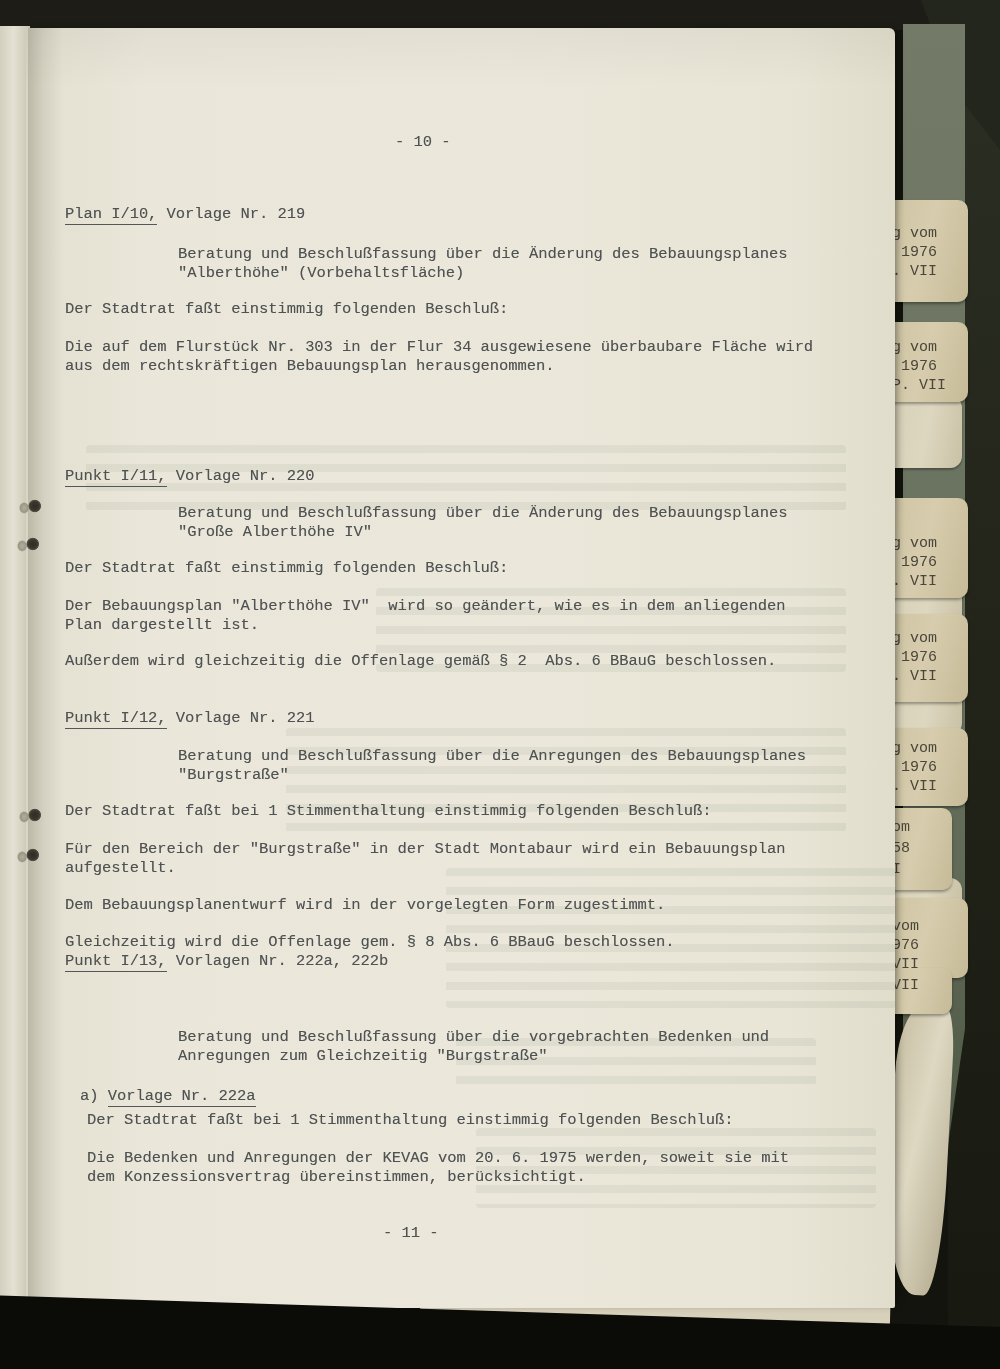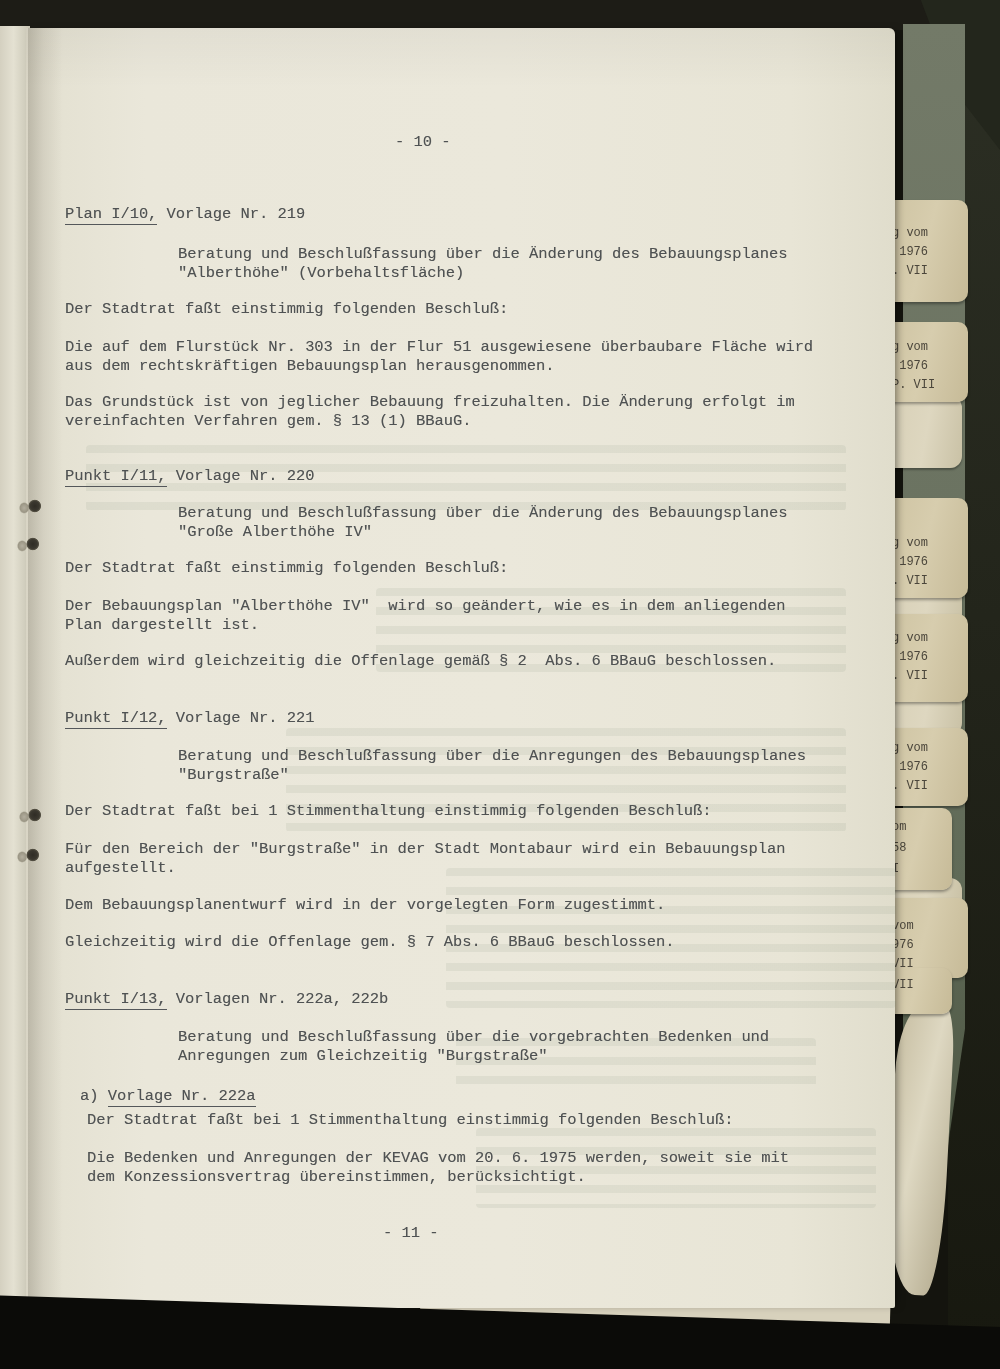--- a/index.html
+++ b/index.html
@@ -26,21 +26,21 @@
     background:#0b0b08;transform:rotate(1.8deg);z-index:6;}
 
   
   .tab{position:absolute;left:868px;width:100px;z-index:3;border-radius:0 10px 10px 0;
     background:linear-gradient(105deg,#cbc09e 0%,#d7cdae 55%,#c6ba97 100%);
     box-shadow:0 2px 3px rgba(0,0,0,.35);}
   .tab.narrow{width:84px;}
   .tab-blank{position:absolute;left:870px;width:92px;z-index:2;border-radius:0 12px 12px 0;
     background:linear-gradient(100deg,#d5cdb3 0%,#ded7c0 60%,#c9c1a5 100%);
     box-shadow:0 2px 2px rgba(0,0,0,.3);}
-  .tab-text{white-space:pre;font-size:12px;line-height:19px;color:#4b463b;padding-left:24px;}
+  .tab-text{white-space:pre;font-size:15px;line-height:19px;color:#4b463b;padding-left:24px;}
   .tab-text.lh21{line-height:21px;}
 
   
   .page{position:absolute;left:26px;top:28px;width:869px;height:1280px;z-index:4;
     border-radius:0 6px 2px 0;
     background:
       linear-gradient(180deg,rgba(0,0,0,.04) 0,rgba(0,0,0,0) 60px),
       linear-gradient(90deg,#d9d5c5 0,#e5e2d3 38px,#eae7da 120px,#ebe8db 55%,#e8e5d6 88%,#e0ddcc 100%);
     box-shadow:5px 0 9px -4px rgba(0,0,0,.5);}
   .crease{position:absolute;left:2px;top:0;width:34px;height:100%;
@@ -128,43 +128,41 @@
     <div class="bleed" style="left:420px;top:840px;width:450px;height:140px;"></div>
     <div class="bleed" style="left:430px;top:1010px;width:360px;height:50px;"></div>
     <div class="bleed" style="left:450px;top:1100px;width:400px;height:80px;"></div>
 
     <div class="tl" style="left:369px;top:105px;">- 10 -</div>
 
     <div class="tl" style="top:177px;"><span class="u">Plan I/10,</span><span> Vorlage Nr. 219</span></div>
     <div class="tl indent" style="top:217px;">Beratung und Beschlußfassung über die Änderung des Bebauungsplanes
 "Alberthöhe" (Vorbehaltsfläche)</div>
     <div class="tl" style="top:272px;">Der Stadtrat faßt einstimmig folgenden Beschluß:</div>
-    <div class="tl" style="top:310px;">Die auf dem Flurstück Nr. 303 in der Flur 51 ausgewiesene überbaubare Fläche wird
+    <div class="tl" style="top:310px;">Die auf dem Flurstück Nr. 303 in der Flur 34 ausgewiesene überbaubare Fläche wird
 aus dem rechtskräftigen Bebauungsplan herausgenommen.</div>
-    <div class="tl" style="top:365px;">Das Grundstück ist von jeglicher Bebauung freizuhalten. Die Änderung erfolgt im
-vereinfachten Verfahren gem. § 13 (1) BBauG.</div>
 
     <div class="tl" style="top:439px;"><span class="u">Punkt I/11,</span><span> Vorlage Nr. 220</span></div>
     <div class="tl indent" style="top:476px;">Beratung und Beschlußfassung über die Änderung des Bebauungsplanes
 "Große Alberthöhe IV"</div>
     <div class="tl" style="top:531px;">Der Stadtrat faßt einstimmig folgenden Beschluß:</div>
     <div class="tl" style="top:569px;">Der Bebauungsplan "Alberthöhe IV"  wird so geändert, wie es in dem anliegenden
 Plan dargestellt ist.</div>
     <div class="tl" style="top:624px;">Außerdem wird gleichzeitig die Offenlage gemäß § 2  Abs. 6 BBauG beschlossen.</div>
 
     <div class="tl" style="top:681px;"><span class="u">Punkt I/12,</span><span> Vorlage Nr. 221</span></div>
     <div class="tl indent" style="top:719px;">Beratung und Beschlußfassung über die Anregungen des Bebauungsplanes
 "Burgstraße"</div>
     <div class="tl" style="top:774px;">Der Stadtrat faßt bei 1 Stimmenthaltung einstimmig folgenden Beschluß:</div>
     <div class="tl" style="top:812px;">Für den Bereich der "Burgstraße" in der Stadt Montabaur wird ein Bebauungsplan
 aufgestellt.</div>
     <div class="tl" style="top:868px;text-align:center;">Dem Bebauungsplanentwurf wird in der vorgelegten Form zugestimmt.</div>
-    <div class="tl" style="top:905px;">Gleichzeitig wird die Offenlage gem. § 7 Abs. 6 BBauG beschlossen.</div>
+    <div class="tl" style="top:905px;">Gleichzeitig wird die Offenlage gem. § 8 Abs. 6 BBauG beschlossen.</div>
 
-    <div class="tl" style="top:962px;"><span class="u">Punkt I/13,</span><span> Vorlagen Nr. 222a, 222b</span></div>
+    <div class="tl" style="top:924px;"><span class="u">Punkt I/13,</span><span> Vorlagen Nr. 222a, 222b</span></div>
     <div class="tl indent" style="top:1000px;">Beratung und Beschlußfassung über die vorgebrachten Bedenken und
 Anregungen zum Gleichzeitig "Burgstraße"</div>
     <div class="tl" style="top:1059px;margin-left:15px;"><span>a) </span><span class="u">Vorlage Nr. 222a</span></div>
     <div class="tl sub" style="top:1083px;">Der Stadtrat faßt bei 1 Stimmenthaltung einstimmig folgenden Beschluß:</div>
     <div class="tl sub" style="top:1121px;">Die Bedenken und Anregungen der KEVAG vom 20. 6. 1975 werden, soweit sie mit
 dem Konzessionsvertrag übereinstimmen, berücksichtigt.</div>
 
     <div class="tl" style="left:357px;top:1196px;">- 11 -</div>
   </div>
 

